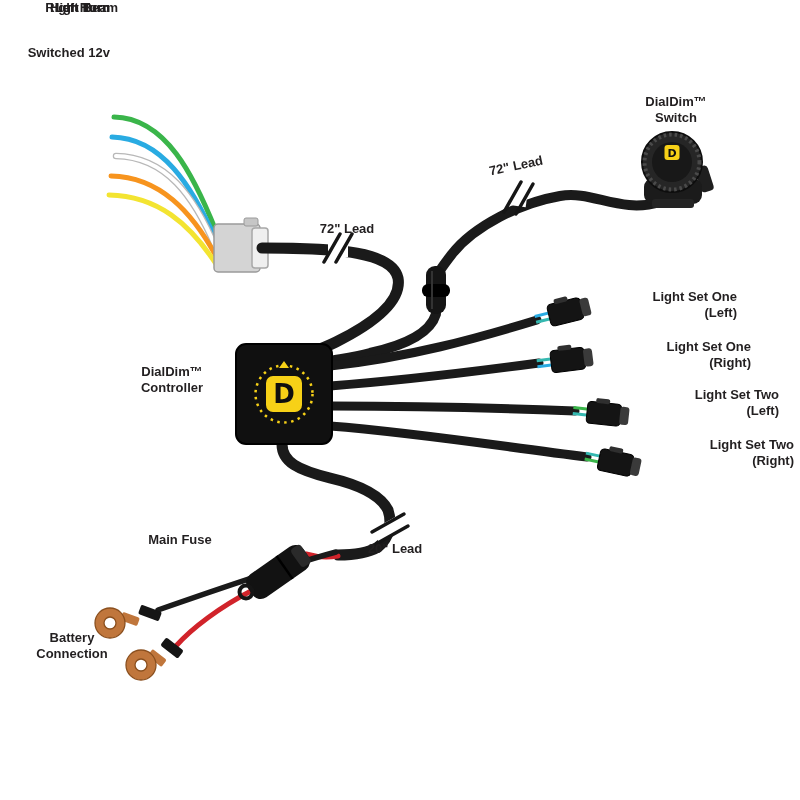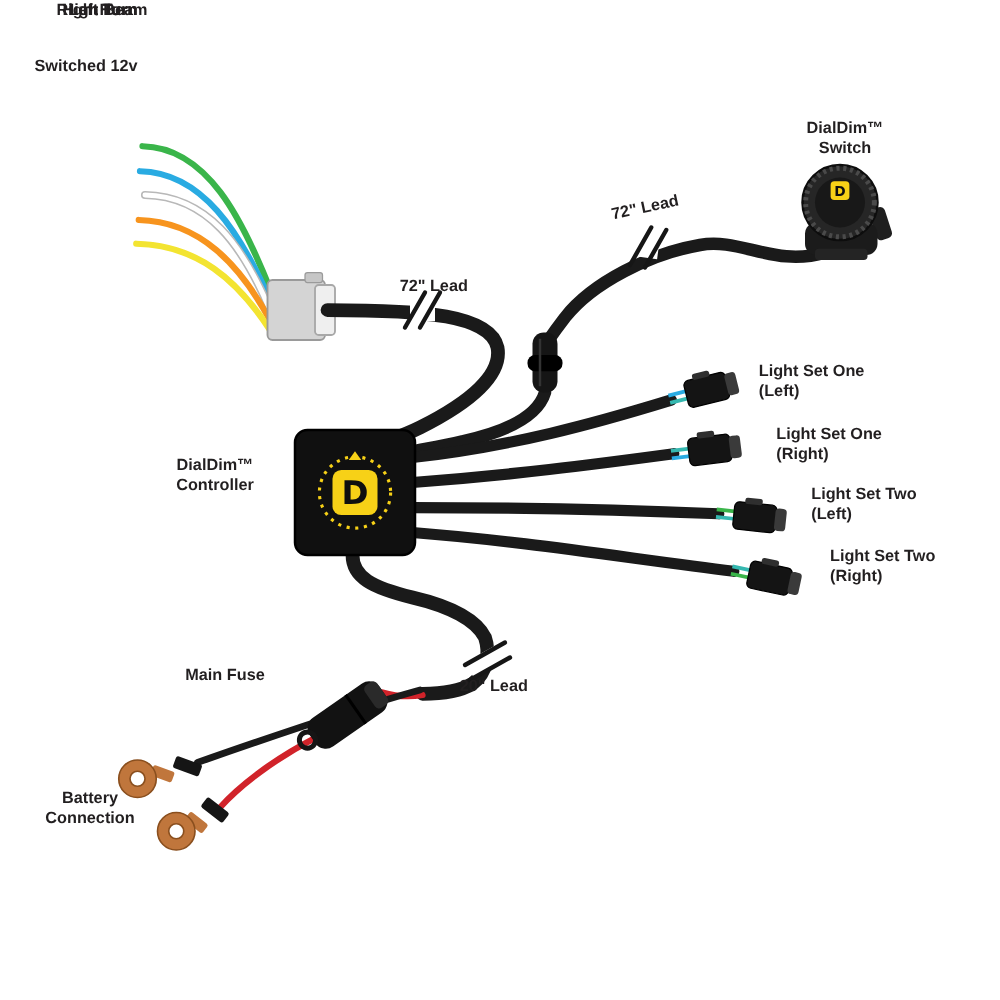--- a/index.html
+++ b/index.html
@@ -1,20 +1,20 @@
 <!DOCTYPE html>
 <html><head>
 <meta charset="utf-8">
 <style>
   html,body{margin:0;padding:0;background:#fff;}
   .stage{position:relative;width:800px;height:800px;background:#ffffff;overflow:hidden;
          font-family:"Liberation Sans",sans-serif;}
   svg{position:absolute;left:0;top:0;}
   .lbl{position:absolute;font-weight:bold;font-size:13px;line-height:1.2;color:#221f20;}
-  .pre{white-space:pre-line;}
+  .pre{white-space:pre-line;text-align:right;}
   .ctr{text-align:center;}
   .rt{text-align:right;}
   .rot{transform:rotate(-12deg);}
   text.logo{font-family:"DejaVu Sans",sans-serif;font-weight:bold;}
 </style>
 </head>
 <body>
 
 <div class="stage">
 

